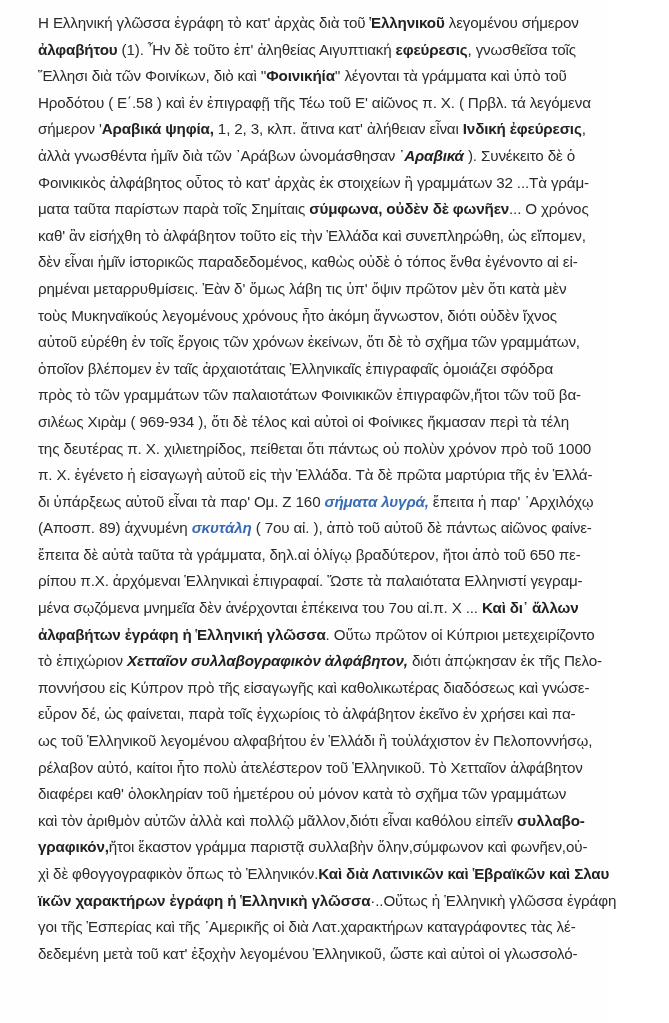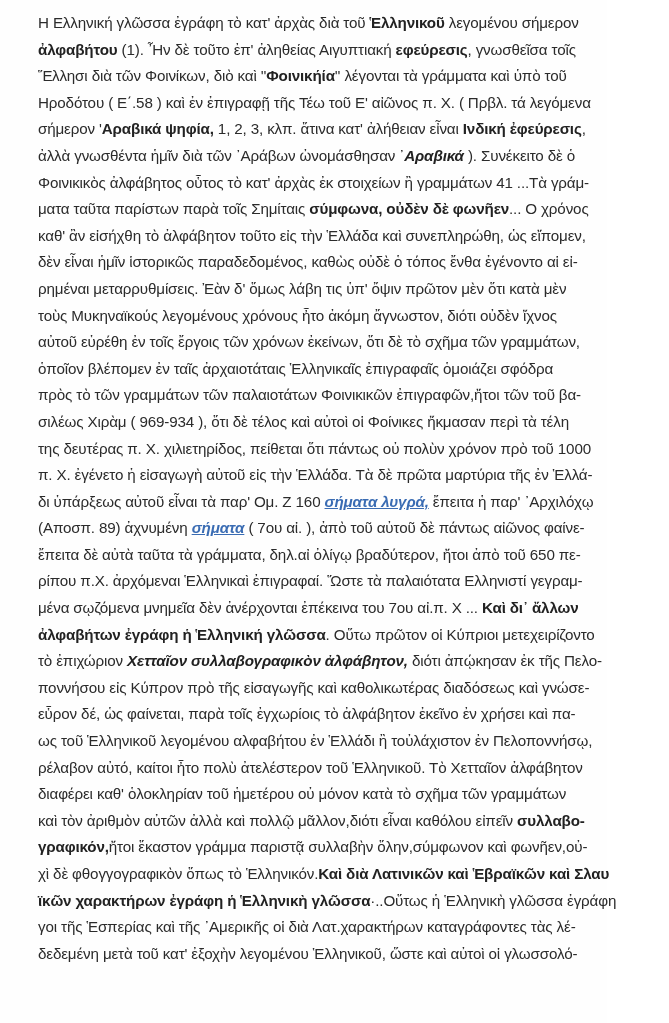--- a/index.html
+++ b/index.html
@@ -15,47 +15,47 @@
       color: #2b2b2b;
       letter-spacing: -0.15px;
     }
     .line {
       height: 26.6px; line-height: 26.6px;
       white-space: nowrap;
     }
     .seg-b { font-weight: bold; color: #222; }
     .seg-u { text-underline-offset: 2px; }
     .seg-i { font-style: italic; }
-    .seg-blue { color: #3a6cb3; text-decoration: underline; }
+    .seg-blue { color: #3a6cb3; }
   </style>
 </head>
 <body>
 
 <div class="page">
   <div class="text-block" id="text-block">
       <div class="line"><span class="">Η Ελληνική γλῶσσα ἐγράφη τὸ κατ'  ἀρχὰς  διὰ τοῦ </span><span class="seg-b">Ἑλληνικοῦ</span><span class=""> λεγομένου σήμερον</span></div>
       <div class="line"><span class="seg-b">ἀλφαβήτου</span><span class=""> (1). Ἦν δὲ τοῦτο ἐπ'  ἀληθείας Αιγυπτιακή </span><span class="seg-b">εφεύρεσις</span><span class="">, γνωσθεῖσα τοῖς</span></div>
       <div class="line"><span class="">Ἕλλησι διὰ τῶν Φοινίκων,  διὸ καὶ ''</span><span class="seg-b">Φοινικήία</span><span class="">''  λέγονται τὰ γράμματα  καὶ ὑπὸ τοῦ</span></div>
       <div class="line"><span class="">Ηροδότου ( Ε΄.58 ) καὶ ἐν ἐπιγραφῇ τῆς Τέω τοῦ Ε' αἰῶνος π. Χ. ( Πρβλ. τά λεγόμενα</span></div>
       <div class="line"><span class="">σήμερον '</span><span class="seg-b">Αραβικά ψηφία,</span><span class=""> 1, 2, 3, κλπ. ἅτινα κατ'  ἀλήθειαν εἶναι </span><span class="seg-b seg-u">Ινδική ἐφεύρεσις</span><span class="">,</span></div>
       <div class="line"><span class="">ἀλλὰ  γνωσθέντα ἡμῖν  διὰ τῶν ᾿Αράβων ὠνομάσθησαν  ᾿</span><span class="seg-b seg-i">Αραβικά</span><span class=""> ). Συνέκειτο δὲ ὁ</span></div>
-      <div class="line"><span class="">Φοινικικὸς ἀλφάβητος οὗτος τὸ κατ'  ἀρχὰς ἐκ στοιχείων ἢ γραμμάτων 41 ...Τὰ γράμ-</span></div>
+      <div class="line"><span class="">Φοινικικὸς ἀλφάβητος οὗτος τὸ κατ'  ἀρχὰς ἐκ στοιχείων ἢ γραμμάτων 32 ...Τὰ γράμ-</span></div>
       <div class="line"><span class="">ματα ταῦτα παρίστων παρὰ τοῖς Σημίταις  </span><span class="seg-b seg-u">σύμφωνα, οὐδὲν δὲ φωνῆεν</span><span class="">... Ο χρόνος</span></div>
       <div class="line"><span class="">καθ'  ἂν εἰσήχθη τὸ ἀλφάβητον τοῦτο εἰς τὴν Ἑλλάδα καὶ συνεπληρώθη, ὡς εἴπομεν,</span></div>
       <div class="line"><span class="seg-u">δὲν εἶναι ἡμῖν ἱστορικῶς παραδεδομένος,</span><span class=""> καθὼς οὐδὲ ὁ τόπος ἔνθα ἐγένοντο αἱ εἰ-</span></div>
       <div class="line"><span class="">ρημέναι  μεταρρυθμίσεις.  Ἐὰν δ'  ὅμως λάβη τις  ὑπ' ὄψιν πρῶτον μὲν ὅτι κατὰ μὲν</span></div>
       <div class="line"><span class="">τοὺς  Μυκηναϊκούς  λεγομένους χρόνους  </span><span class="seg-u">ἦτο ἀκόμη ἄγνωστον,</span><span class=""> διότι  οὐδὲν ἴχνος</span></div>
       <div class="line"><span class="">αὐτοῦ εὑρέθη ἐν τοῖς ἔργοις τῶν χρόνων ἐκείνων, ὅτι δὲ τὸ σχῆμα τῶν γραμμάτων,</span></div>
       <div class="line"><span class="">ὁποῖον βλέπομεν  ἐν  ταῖς  ἀρχαιοτάταις  Ἑλληνικαῖς  ἐπιγραφαῖς  ὁμοιάζει σφόδρα</span></div>
       <div class="line"><span class="">πρὸς τὸ τῶν γραμμάτων τῶν παλαιοτάτων Φοινικικῶν ἐπιγραφῶν,ἤτοι τῶν τοῦ βα-</span></div>
       <div class="line"><span class="">σιλέως Χιρὰμ ( 969-934 ), ὅτι δὲ τέλος καὶ αὐτοὶ οἱ Φοίνικες ἤκμασαν περὶ τὰ τέλη</span></div>
       <div class="line"><span class="">της δευτέρας π. Χ. χιλιετηρίδος, πείθεται ὅτι πάντως οὐ πολὺν χρόνον πρὸ τοῦ 1000</span></div>
       <div class="line"><span class="">π. Χ. ἐγένετο ἡ εἰσαγωγὴ αὐτοῦ εἰς τὴν Ἑλλάδα. Τὰ δὲ πρῶτα μαρτύρια τῆς ἐν Ἑλλά-</span></div>
       <div class="line"><span class="">δι ὑπάρξεως αὐτοῦ εἶναι τὰ παρ' Ομ. Ζ 160 </span><span class="seg-b seg-i seg-blue" style="color: rgb(58, 108, 179);">σήματα λυγρά,</span><span class=""> ἔπειτα ἡ παρ' ᾿Αρχιλόχῳ</span></div>
-      <div class="line"><span class="">(Αποσπ. 89) ἀχνυμένη </span><span class="seg-b seg-i seg-blue" style="color: rgb(58, 108, 179);">σήματα</span><span class="">  ( 7ου αἰ. ), ἀπὸ τοῦ αὐτοῦ δὲ πάντως αἰῶνος φαίνε-</span></div>
+      <div class="line"><span class="">(Αποσπ. 89) ἀχνυμένη </span><span class="seg-b seg-i seg-blue" style="color: rgb(58, 108, 179);">σκυτάλη</span><span class="">  ( 7ου αἰ. ), ἀπὸ τοῦ αὐτοῦ δὲ πάντως αἰῶνος φαίνε-</span></div>
       <div class="line"><span class="">ἔπειτα δὲ αὐτὰ ταῦτα τὰ γράμματα, δηλ.αἰ ὀλίγῳ βραδύτερον, ἤτοι ἀπὸ τοῦ 650 πε-</span></div>
       <div class="line"><span class="">ρίπου π.Χ. ἀρχόμεναι Ἑλληνικαὶ ἐπιγραφαί. Ὥστε τὰ παλαιότατα Ελληνιστί γεγραμ-</span></div>
       <div class="line"><span class="">μένα σῳζόμενα μνημεῖα δὲν ἀνέρχονται  ἐπέκεινα του 7ου αἰ.π. Χ ... </span><span class="seg-b">Καὶ δι᾿ ἄλλων</span></div>
       <div class="line"><span class="seg-b">ἀλφαβήτων ἐγράφη ἡ Ἑλληνική γλῶσσα</span><span class="">. Οὕτω πρῶτον οἱ Κύπριοι μετεχειρίζοντο</span></div>
       <div class="line"><span class="">τὸ ἐπιχώριον </span><span class="seg-b seg-i">Χετταῖον συλλαβογραφικὸν ἀλφάβητον,</span><span class=""> </span><span class="seg-u">διότι ἀπῴκησαν ἐκ τῆς Πελο-</span></div>
       <div class="line"><span class="seg-u">ποννήσου εἰς Κύπρον</span><span class=""> πρὸ τῆς εἰσαγωγῆς καὶ καθολικωτέρας διαδόσεως καὶ γνώσε-</span></div>
       <div class="line"><span class="">εὗρον δέ, ὡς φαίνεται, παρὰ τοῖς ἐγχωρίοις τὸ ἀλφάβητον ἐκεῖνο ἐν χρήσει καὶ πα-</span></div>
       <div class="line"><span class="">ως τοῦ Ἑλληνικοῦ λεγομένου αλφαβήτου ἐν Ἑλλάδι ἢ τοὐλάχιστον ἐν Πελοποννήσῳ,</span></div>
       <div class="line"><span class="">ρέλαβον αὐτό, καίτοι ἦτο πολὺ ἀτελέστερον τοῦ Ἑλληνικοῦ. Τὸ Χετταῖον ἀλφάβητον</span></div>
       <div class="line"><span class="">διαφέρει  καθ'  ὁλοκληρίαν τοῦ ἡμετέρου  οὐ μόνον κατὰ τὸ σχῆμα τῶν γραμμάτων</span></div>

